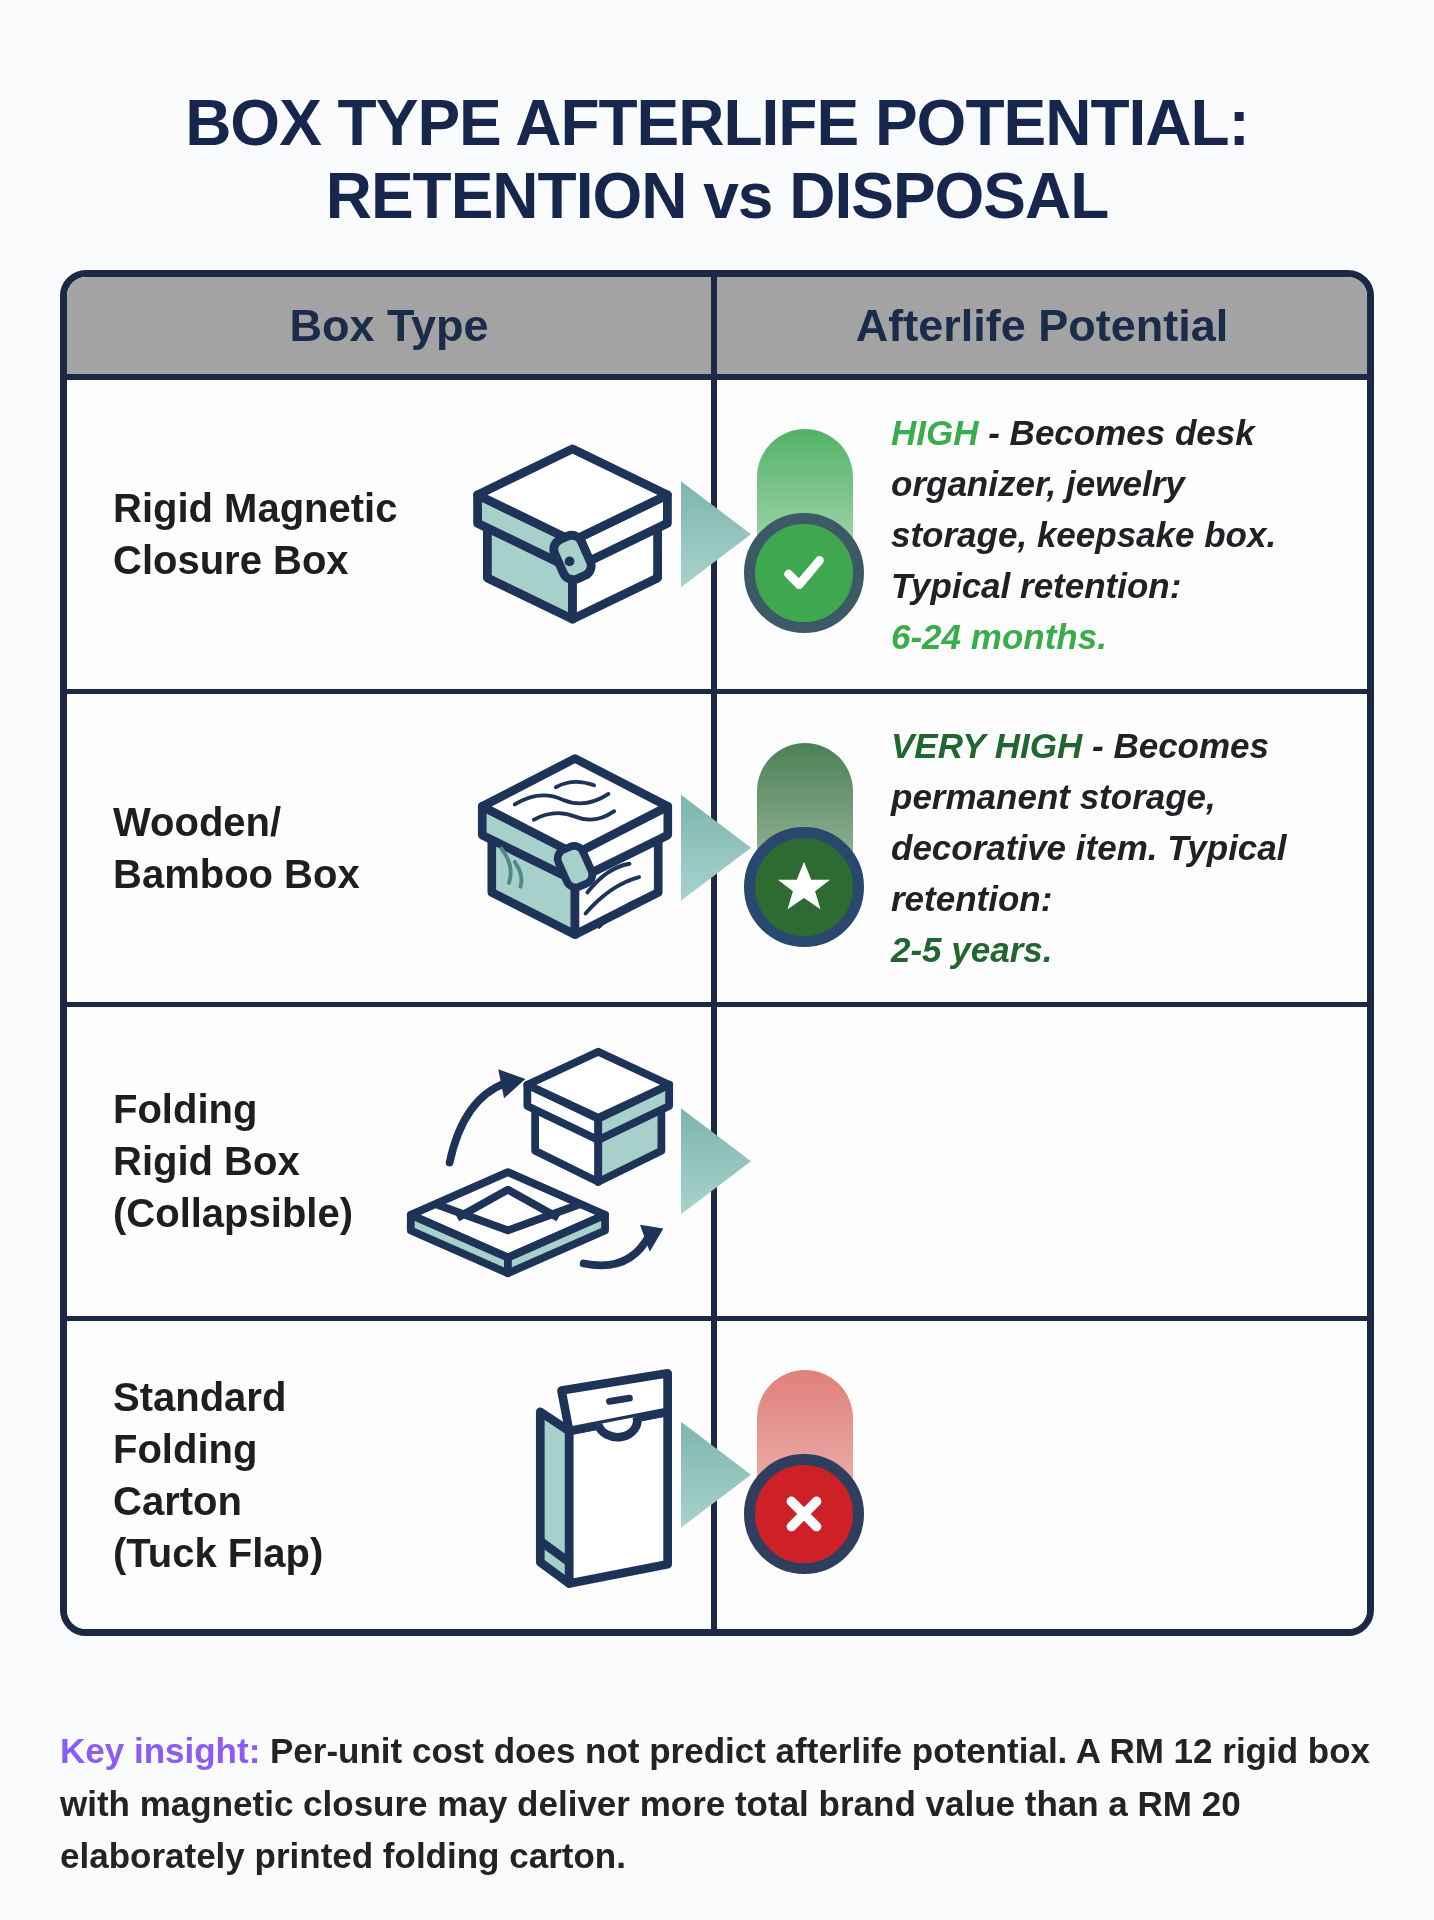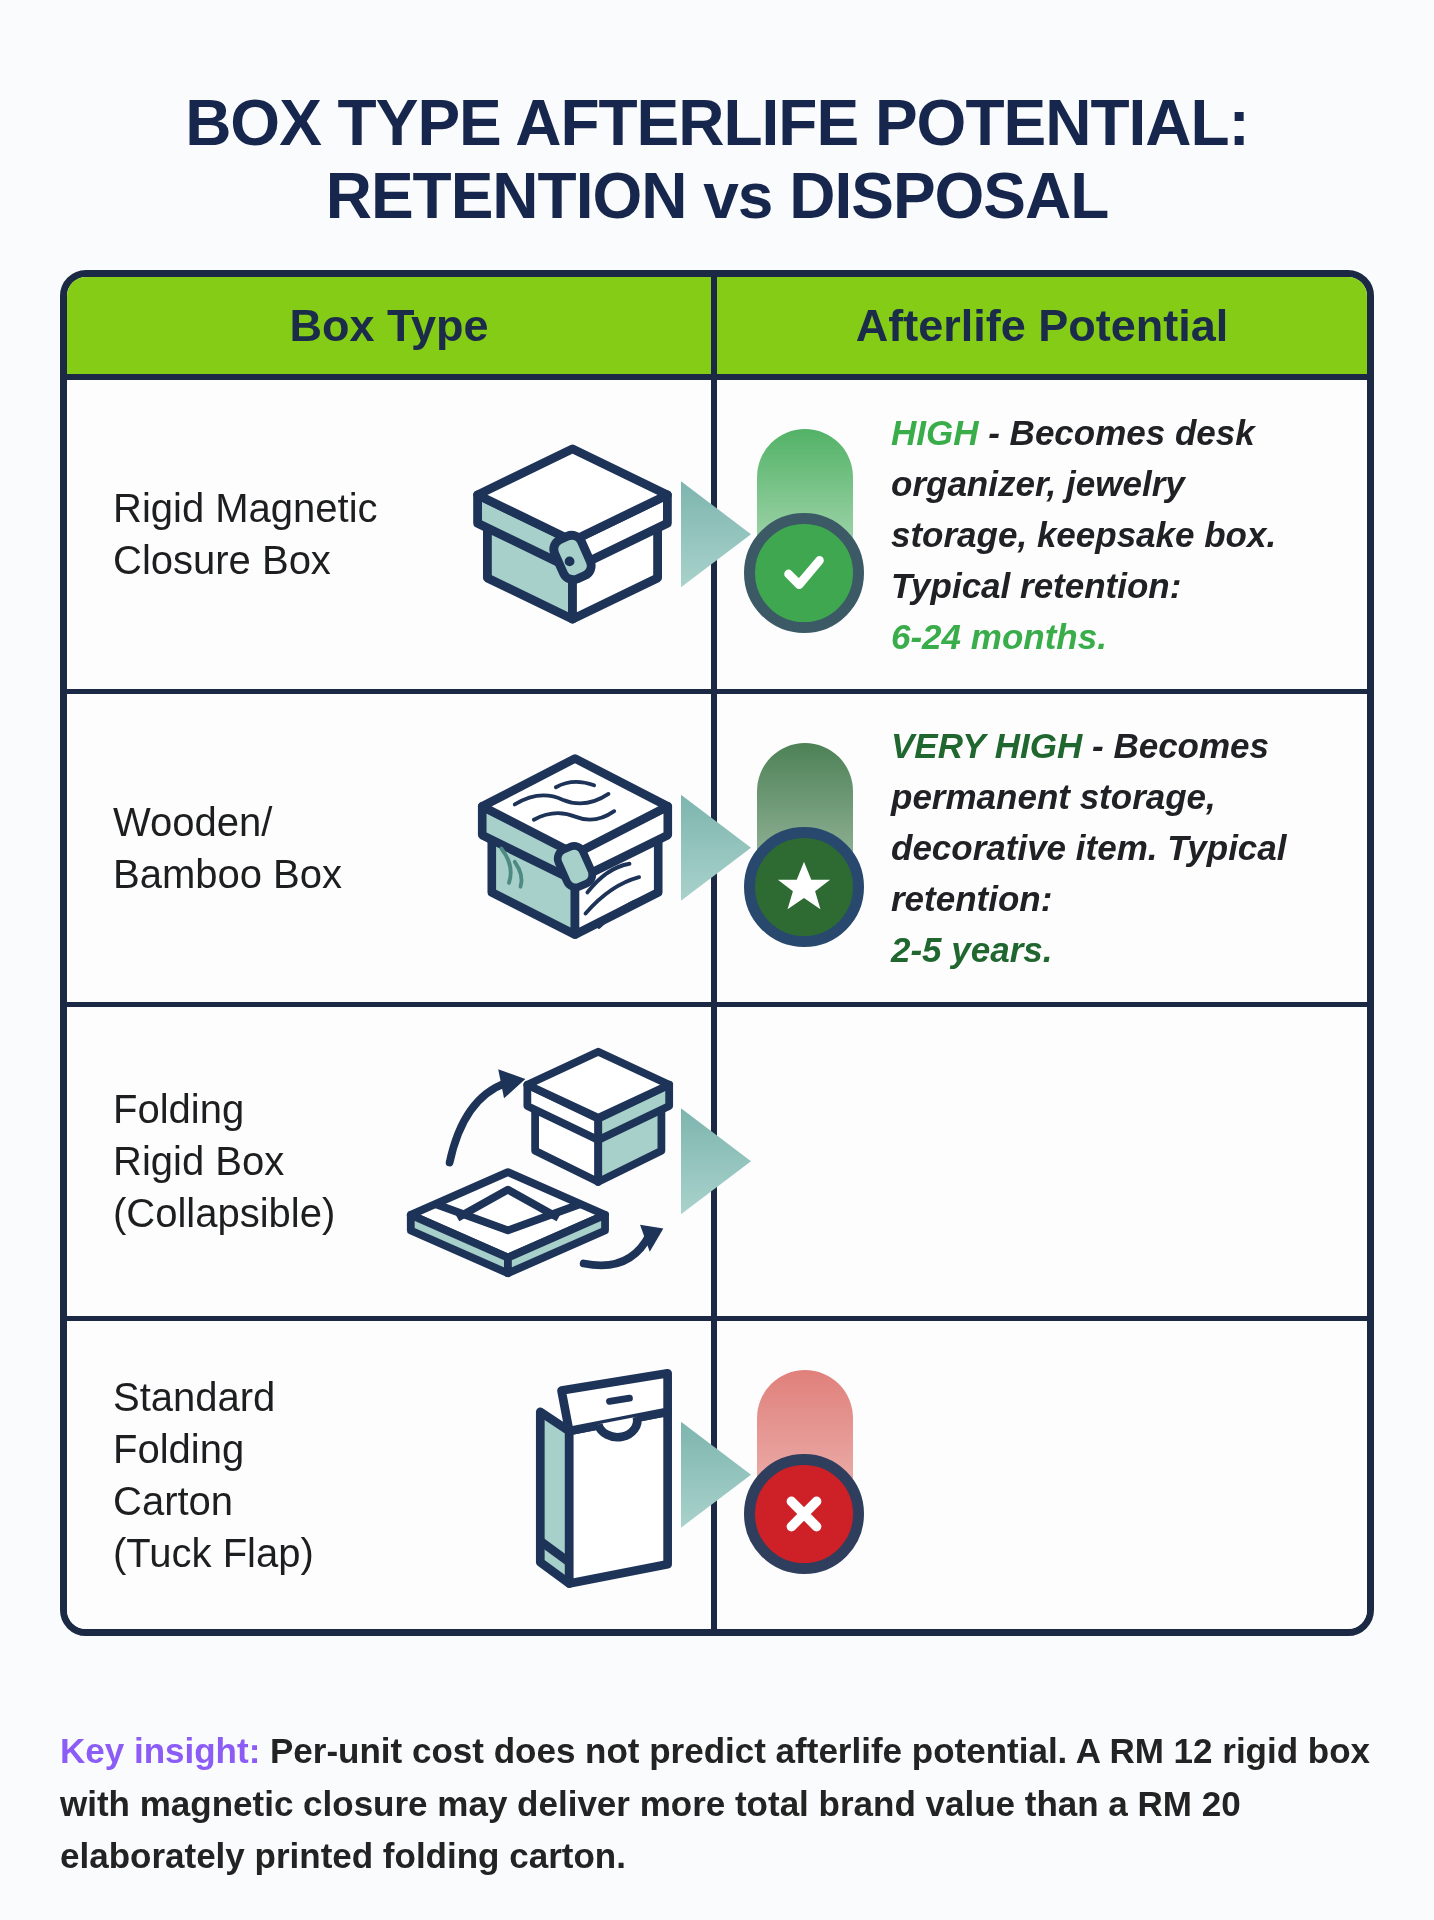--- a/index.html
+++ b/index.html
@@ -16,40 +16,40 @@
     color:#16264c;
   }
   .afterlife-table{
     position:absolute;left:60px;top:270px;width:1314px;height:1366px;
     border:7px solid #1b2944;border-radius:26px;overflow:hidden;
     background:#fdfdfe;display:flex;flex-direction:column;
     box-sizing:border-box;
   }
   .thead{
     flex:0 0 97px;display:grid;grid-template-columns:1fr 1fr;
-    background:#84cc16;border-bottom:6px solid #1b2944;
+    background:#a3a3a3;border-bottom:6px solid #1b2944;
   }
   .th{
     display:flex;align-items:center;justify-content:center;
     font-weight:bold;font-size:45px;color:#1b2b4a;
   }
   .th-left{border-right:6px solid #1b2944;}
   .trow{
     flex:1;position:relative;display:grid;grid-template-columns:1fr 1fr;
     background:#fdfdfe;
   }
   .trow + .trow{border-top:5px solid #1b2944;}
   .cell{min-width:0;}
   .cell-left{
     border-right:6px solid #1b2944;
     display:flex;align-items:center;
     padding:0 10px 0 46px;box-sizing:border-box;
   }
   .box-label{
-    white-space:pre-line;font-weight:normal;font-size:40px;line-height:1.3;
+    white-space:pre-line;font-weight:bold;font-size:40px;line-height:1.3;
     color:#1d1e20;flex:0 0 auto;
   }
   .box-icon{margin-left:auto;margin-right:16px;flex:0 0 auto;display:flex;align-items:center;}
   .arrow{
     position:absolute;left:calc(50% - 36px);top:50%;
     transform:translateY(-50%);
     width:70px;height:106px;z-index:3;
     background:linear-gradient(180deg,#7db5ae 0%,#a9d2cc 100%);
     clip-path:polygon(0 0,100% 50%,0 100%);
   }

